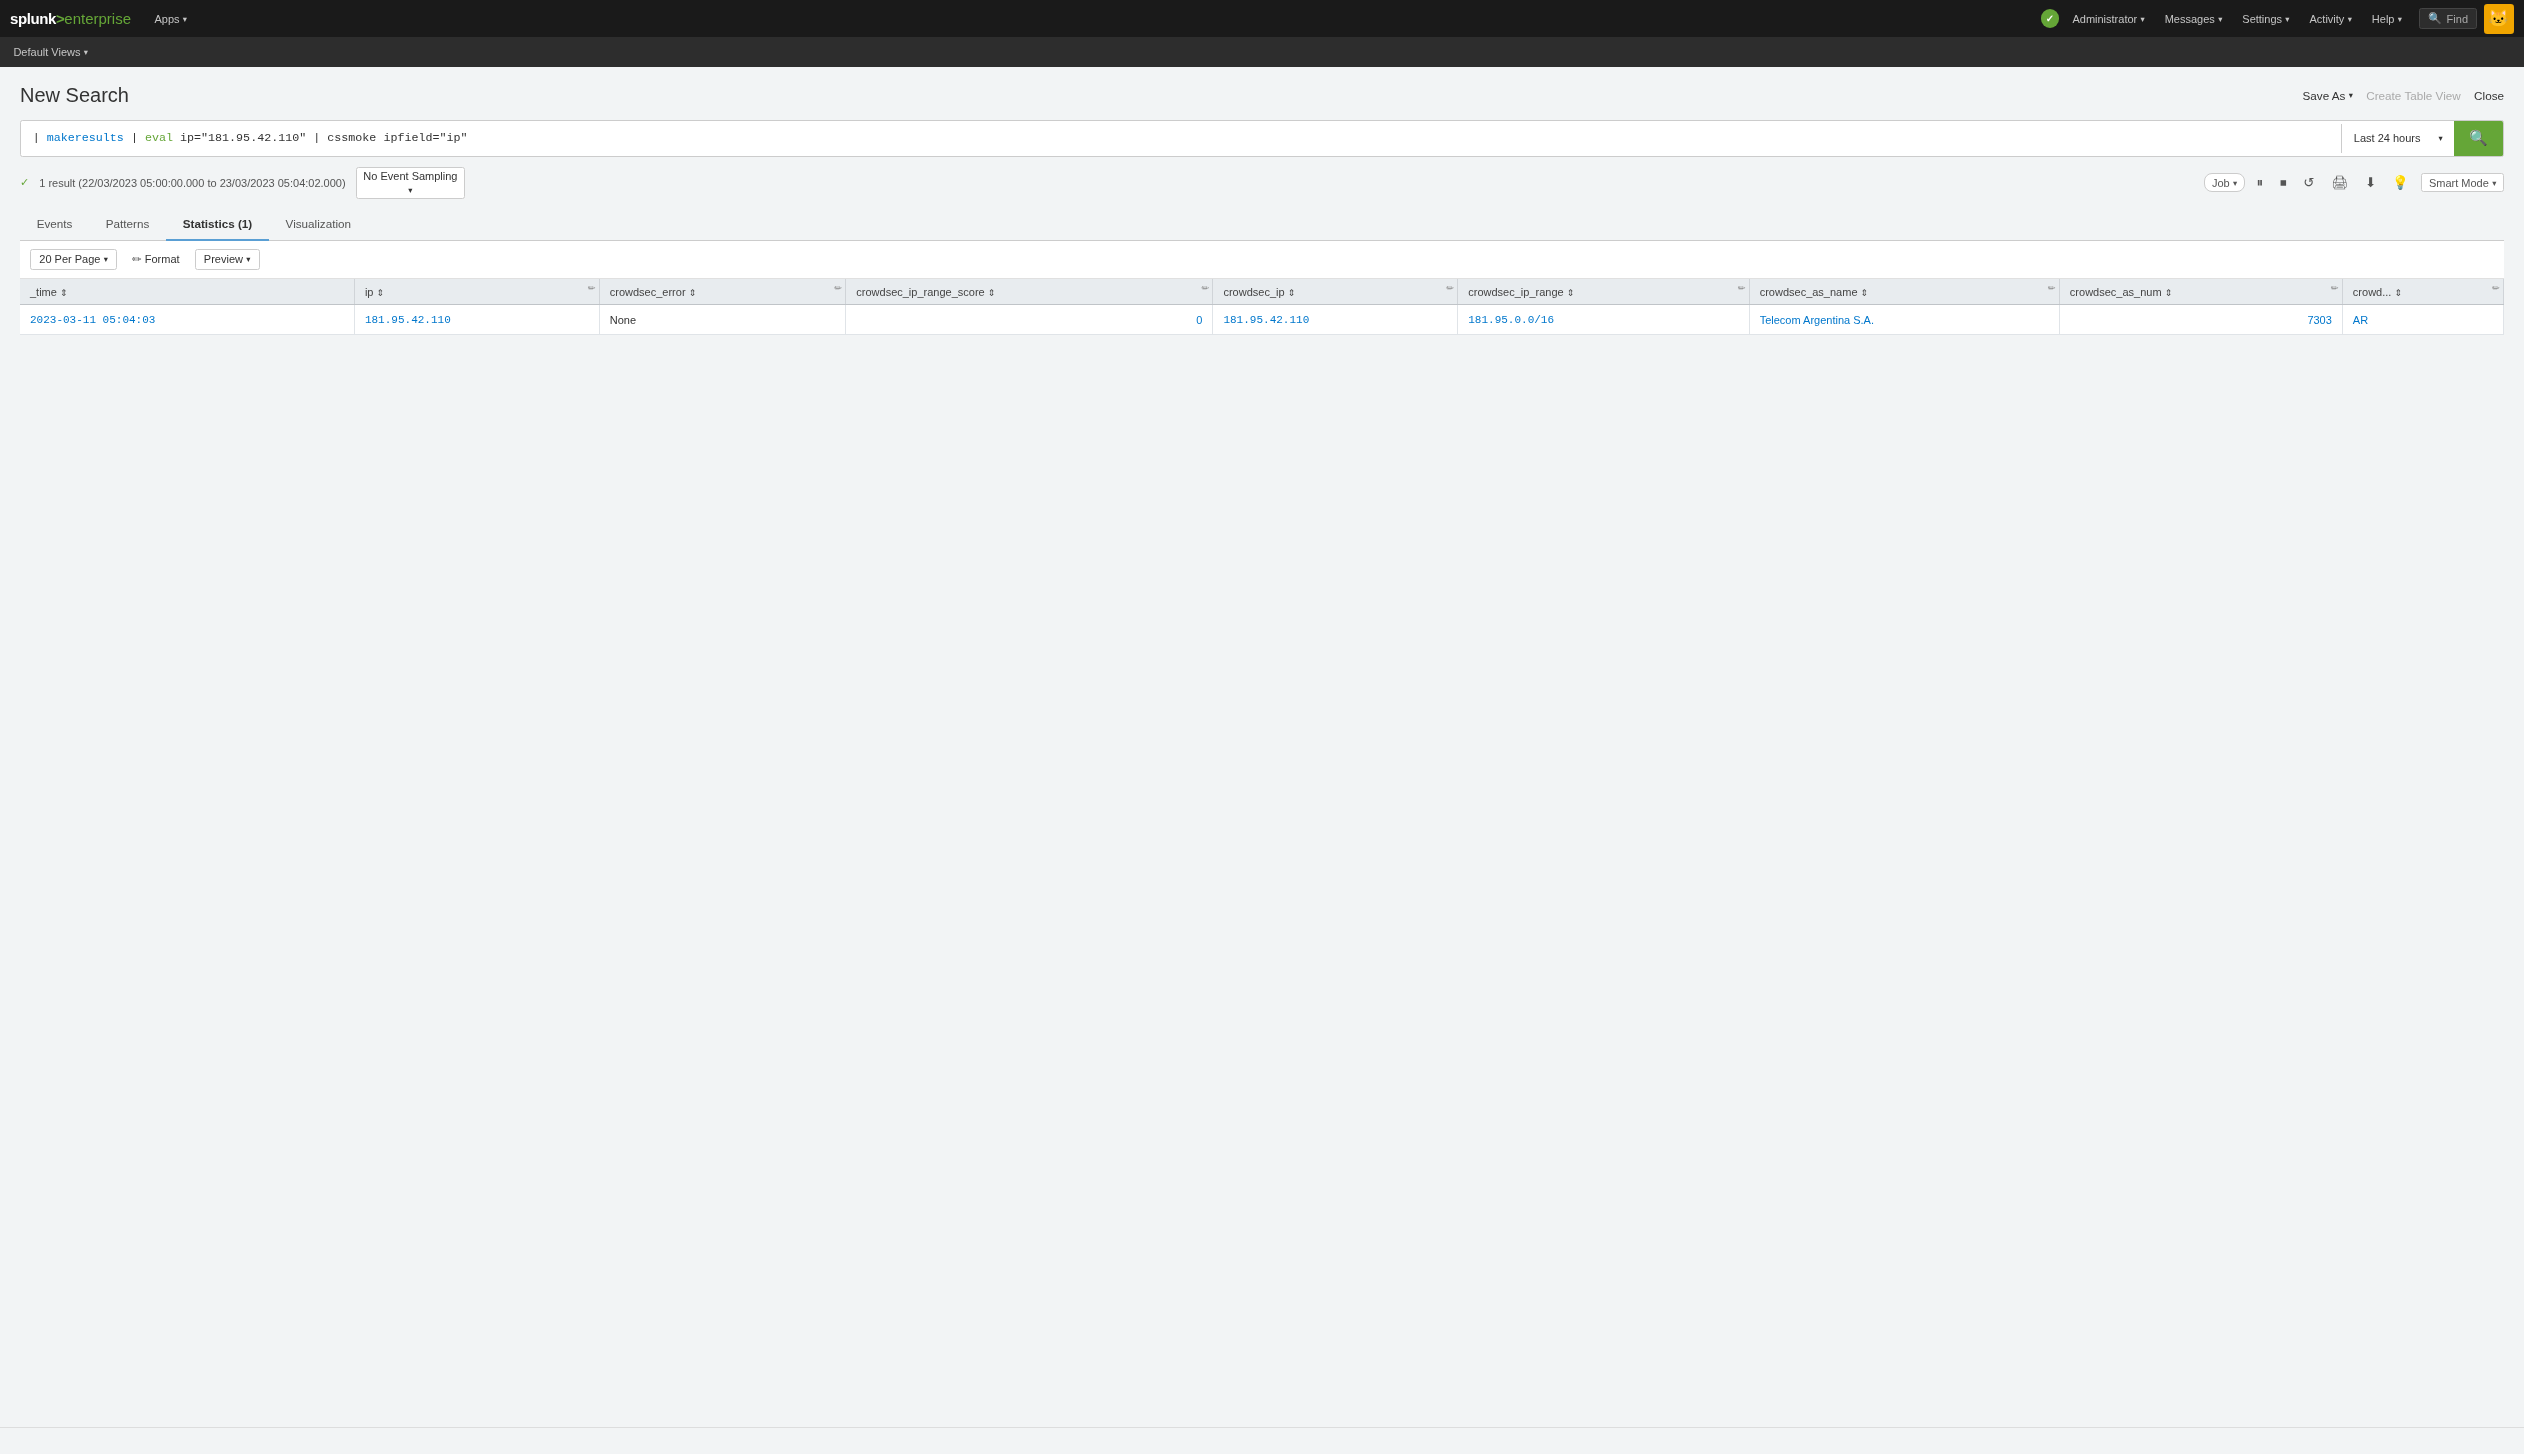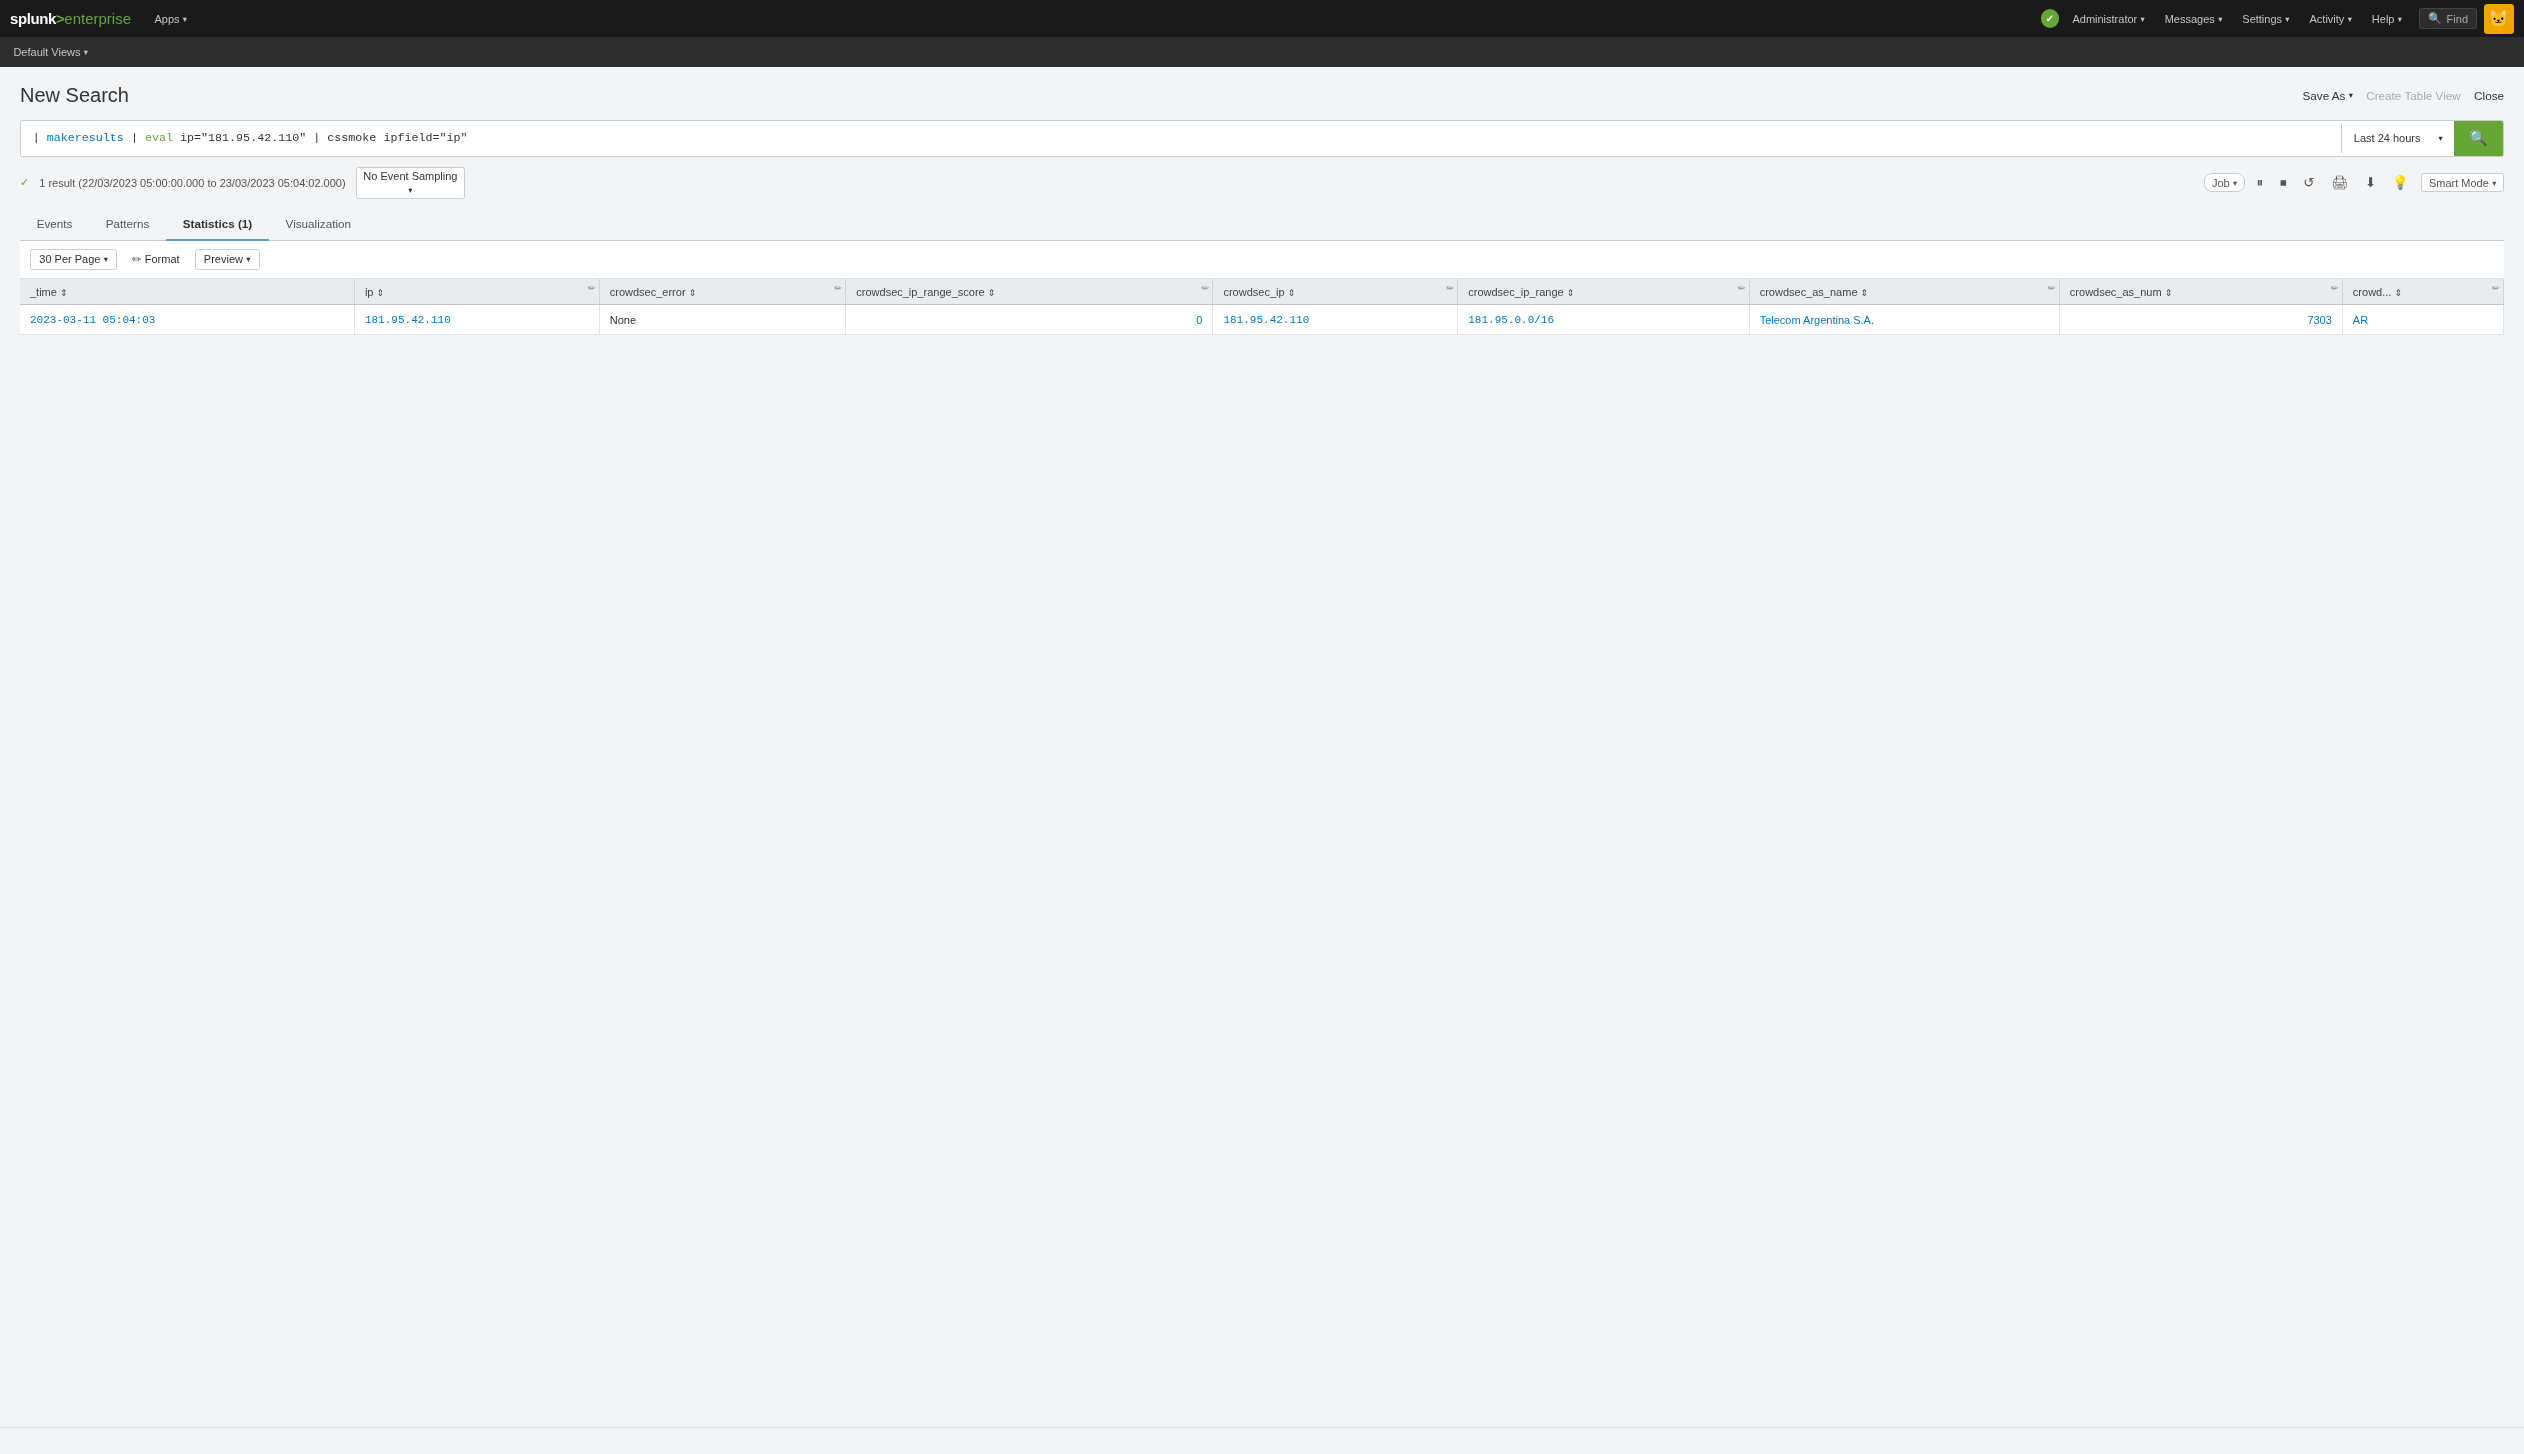--- a/index.html
+++ b/index.html
@@ -468,21 +468,21 @@
     <div class="tab active">
       <span>Statistics (1)</span>
     </div>
     <div class="tab">
       <span>Visualization</span>
     </div>
   </div>
 
   <div class="toolbar">
     <div class="per-page-btn">
-      <span>30 Per Page</span>
+      <span>20 Per Page</span>
       <span class="caret chevron-down"></span>
     </div>
     <div class="format-btn">
       <span>✏</span>
       <span>Format</span>
     </div>
     <div class="preview-btn">
       <span>Preview</span>
       <span class="caret chevron-down"></span>
     </div>

